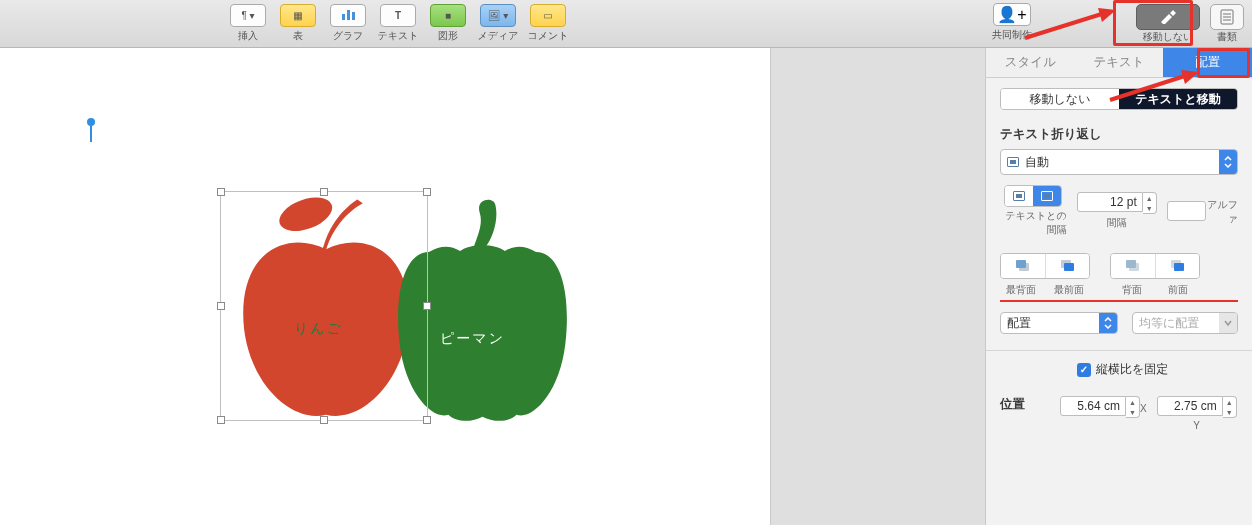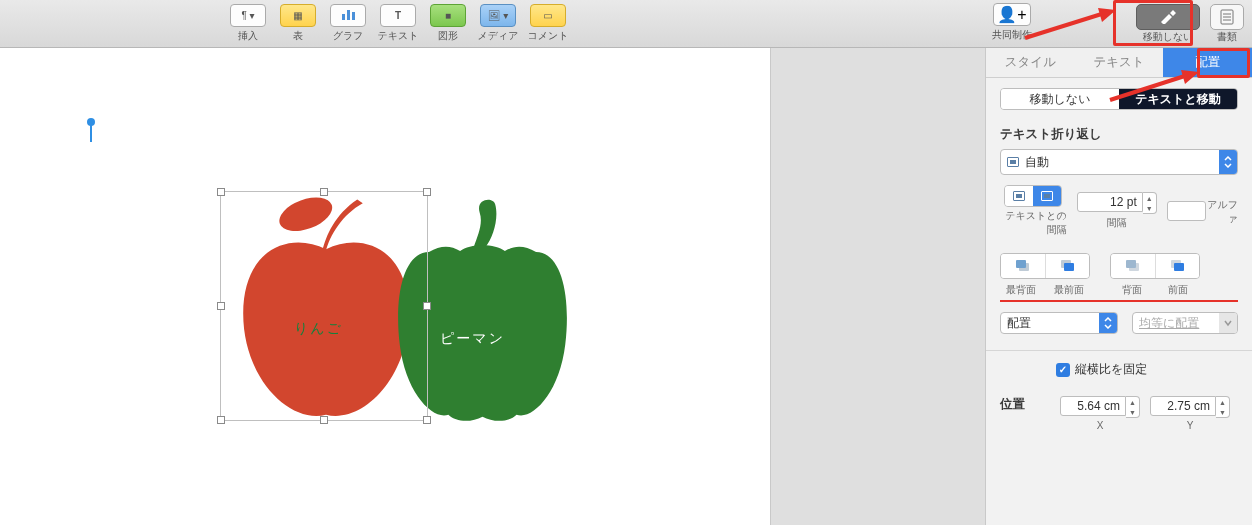--- a/index.html
+++ b/index.html
@@ -101,21 +101,21 @@
     display:flex; border:1px solid #bdbdbd; border-radius:4px; overflow:hidden; height:26px;
   }
   .btn-pair > div{ width:44px; display:flex; align-items:center; justify-content:center; background:#fff;}
   .btn-pair > div + div{ border-left:1px solid #ddd;}
   .underline-red{ border-bottom:2px solid #e6322a; padding-bottom:3px;}
   .hr { height:1px; background:#d6d6d6; margin:10px 0;}
   .dropdown{
     height:22px; border:1px solid #bdbdbd; border-radius:4px; background:#fff;
     display:flex; align-items:center; padding:0 6px; font-size:12px; position:relative; color:#333;
   }
-  .dropdown.disabled{ color:#aaa;text-decoration:underline; }
+  .dropdown.disabled{ color:#aaa; }
   .dropdown .dd-end{
     position:absolute; right:0; top:0; width:18px; height:100%;
     background:#3e87e8; border-top-right-radius:3px; border-bottom-right-radius:3px;
     display:flex; align-items:center; justify-content:center;
   }
   .dropdown.disabled .dd-end{ background:#e6e6e6;}
   .stepper{
     width:14px; height:22px; border:1px solid #bdbdbd; border-left:none;
     border-top-right-radius:4px; border-bottom-right-radius:4px; background:#fff;
     display:flex; flex-direction:column;
@@ -349,30 +349,30 @@
                 <path d="M1 2 L4 6 L7 2" stroke="#999" fill="none" stroke-width="1.5"></path>
               </svg>
             </span>
         </div>
       </div>
     </div>
 
     <div class="hr"></div>
 
     <div class="section" style="padding-top:0;">
-      <div class="row" style="margin-left:56px;">
+      <div class="row" style="margin-left:77px;">
         <label style="display:flex; align-items:center; font-size:12px;">
           <span class="checkbox"></span>
           <span>縦横比を固定</span>
         </label>
       </div>
 
       <div class="row" style="align-items:flex-start; margin-top:18px;">
         <div class="sec-title" style="width:50px;">位置</div>
-        <div style="display:flex; flex-direction:column; align-items:center;">
+        <div style="display:flex; flex-direction:row; align-items:center;">
           <div class="field-with-stepper">
             <div class="num-field">5.64 cm</div>
             <div class="stepper">
                 <div>▲</div>
                 <div>▼</div>
               </div>
           </div>
           <div class="sub-label">X</div>
         </div>
         <div style="display:flex; flex-direction:column; align-items:center;">

